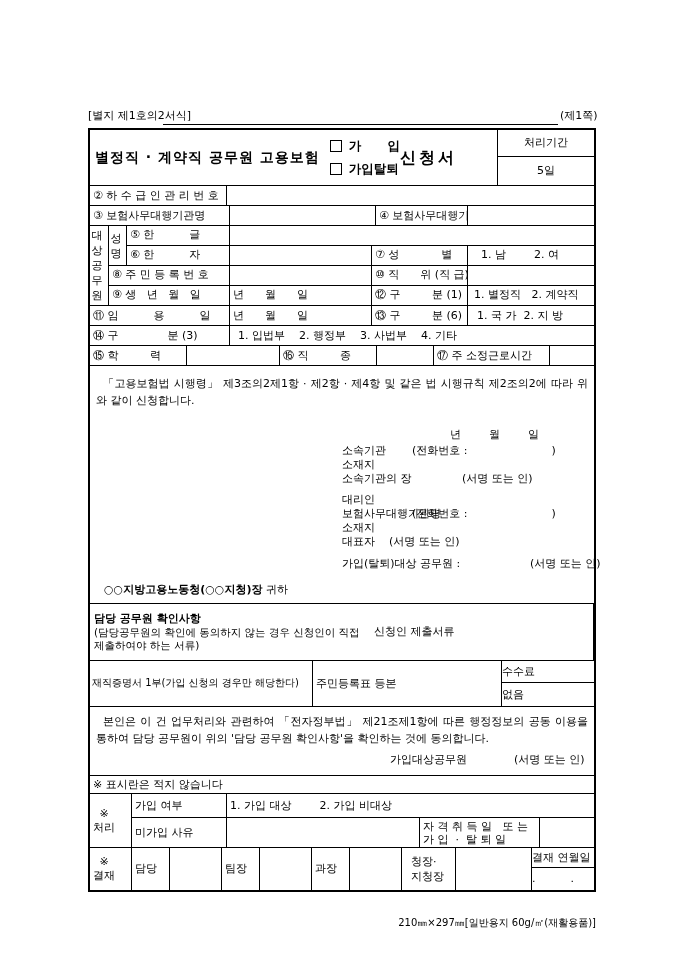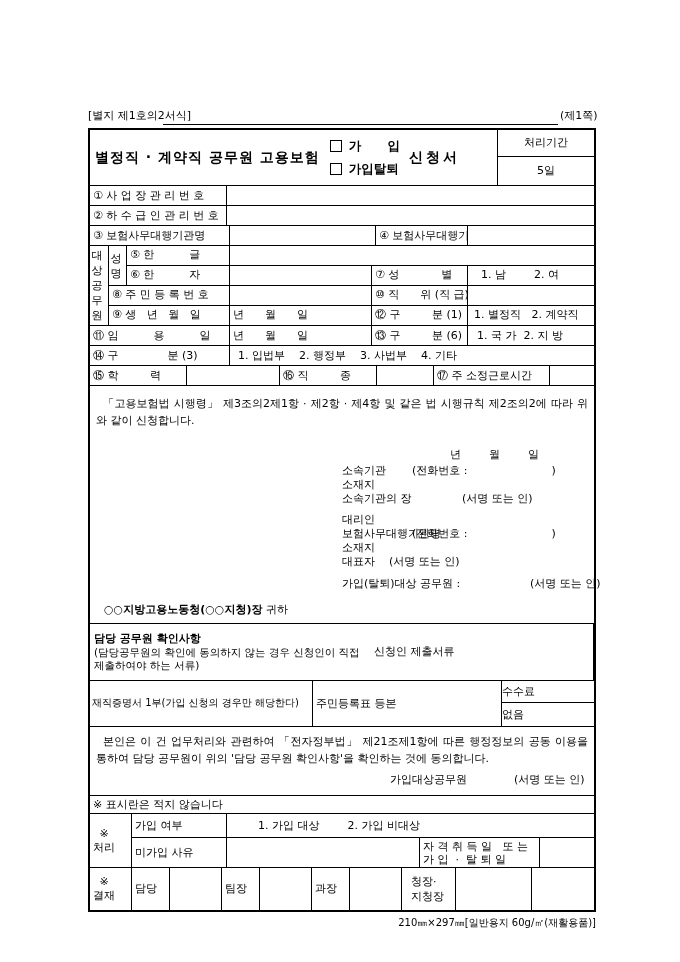--- a/index.html
+++ b/index.html
@@ -21,21 +21,21 @@
   .fill { flex: 1; }
   .bold { font-weight: bold; }
   .vwrap { word-break: break-all; white-space: normal; text-align: center; line-height: 15px; width: 14px; }
   .wrap { white-space: normal; }
   
   .title-cell { flex: 1; display: flex; align-items: center; padding: 0 5px; border-right: 1px solid #000; }
   .title-main { font-weight: bold; font-size: 14px; letter-spacing: 1px; white-space: pre; }
   .chk-col { display: flex; flex-direction: column; gap: 7px; margin-left: 10px; }
   .chk-line { display: flex; align-items: center; font-weight: bold; font-size: 12.5px; white-space: pre; }
   .chk-box { width: 12px; height: 12px; border: 1.5px solid #000; margin-right: 7px; display: inline-block; background: #fff; }
-  .title-suffix { font-weight: bold; font-size: 14px; letter-spacing: 3px; margin-left: 9px; white-space: pre; }
+  .title-suffix { font-weight: bold; font-size: 16px; letter-spacing: 3px; white-space: pre; }
   .proc-col { width: 96px; display: flex; flex-direction: column; }
   .proc-top { height: 27px; border-bottom: 1px solid #000; display: flex; align-items: center; justify-content: center; }
   .proc-bot { flex: 1; display: flex; align-items: center; justify-content: center; }
   
   .decl { position: relative; height: 238px; border-bottom: 1px solid #000; }
   .consent { position: relative; height: 69px; border-bottom: 1px solid #000; }
   .para { position: absolute; left: 6px; right: 6px; text-align: justify; white-space: normal; line-height: 17px; text-indent: 7px; }
   .small { font-size: 10.5px; }
   .xs { font-size: 10px; }
   .footer { position: absolute; right: 84px; top: 917px; font-size: 10px; white-space: pre; }
@@ -63,24 +63,20 @@
           </span>
         </span>
         <span class="title-suffix">신청서</span>
       </div>
       <div class="proc-col">
         <div class="proc-top">처리기간</div>
         <div class="proc-bot">5일</div>
       </div>
     </div>
 
-    <div class="r" style="height:20px;">
-      <div class="c" style="width:137px;">① 사 업 장 관 리 번 호</div>
-      <div class="c nr fill"></div>
-    </div>
 
     <div class="r" style="height:20px;">
       <div class="c" style="width:137px;">② 하 수 급 인 관 리 번 호</div>
       <div class="c nr fill"></div>
     </div>
 
     <div class="r" style="height:20px;">
       <div class="c" style="width:140px;">③ 보험사무대행기관명</div>
       <div class="c" style="width:146px;"></div>
       <div class="c" style="width:92px;">④ 보험사무대행기관명</div>
@@ -192,21 +188,21 @@
 
     <div class="r" style="height:18px;">
       <div class="c nr fill">※ 표시란은 적지 않습니다</div>
     </div>
 
     <div class="r" style="height:54px;">
       <div class="c center" style="width:42px;">
         <span style="text-align:center; line-height:14px;" class="wrap"><span>※</span><br><span>처리</span></span>
       </div>
       <div class="col fill">
-        <div style="display:flex; height:24px; border-bottom:1px solid #000;gap:28px;">
+        <div style="display:flex; height:24px; border-bottom:1px solid #000;">
           <div class="c center" style="width:95px;">가입 여부</div>
           <div class="c nr fill center">1. 가입 대상        2. 가입 비대상</div>
         </div>
         <div style="display:flex; height:29px;">
           <div class="c center" style="width:95px;">미가입 사유</div>
           <div class="c" style="width:193px;"></div>
           <div class="c col" style="width:120px; justify-content:center; align-items:flex-start; line-height:13px;">
             <span style="white-space:pre;">자 격 취 득 일   또 는</span>
             <span style="white-space:pre;">가 입  ·  탈 퇴 일</span>
           </div>
@@ -223,19 +219,23 @@
       <div class="c" style="width:52px;"></div>
       <div class="c" style="width:38px;">팀장</div>
       <div class="c" style="width:52px;"></div>
       <div class="c" style="width:38px;">과장</div>
       <div class="c" style="width:52px;"></div>
       <div class="c col" style="width:48px; justify-content:center; align-items:flex-start; line-height:15px;margin-left:6px;">
         <span>청장·</span>
         <span>지청장</span>
       </div>
       <div class="c" style="width:76px;"></div>
+      <div class="col fill">
+        <div class="center" style="display:flex; height:20px; border-bottom:1px solid #000; align-items:center;">결재 연월일</div>
+        <div class="center fill" style="display:flex; align-items:center; white-space:pre;">.          .</div>
+      </div>
     </div>
 
   </div>
 
   <div class="footer">210㎜×297㎜[일반용지 60g/㎡(재활용품)]</div>
 
 </div>
 
 </body></html>

